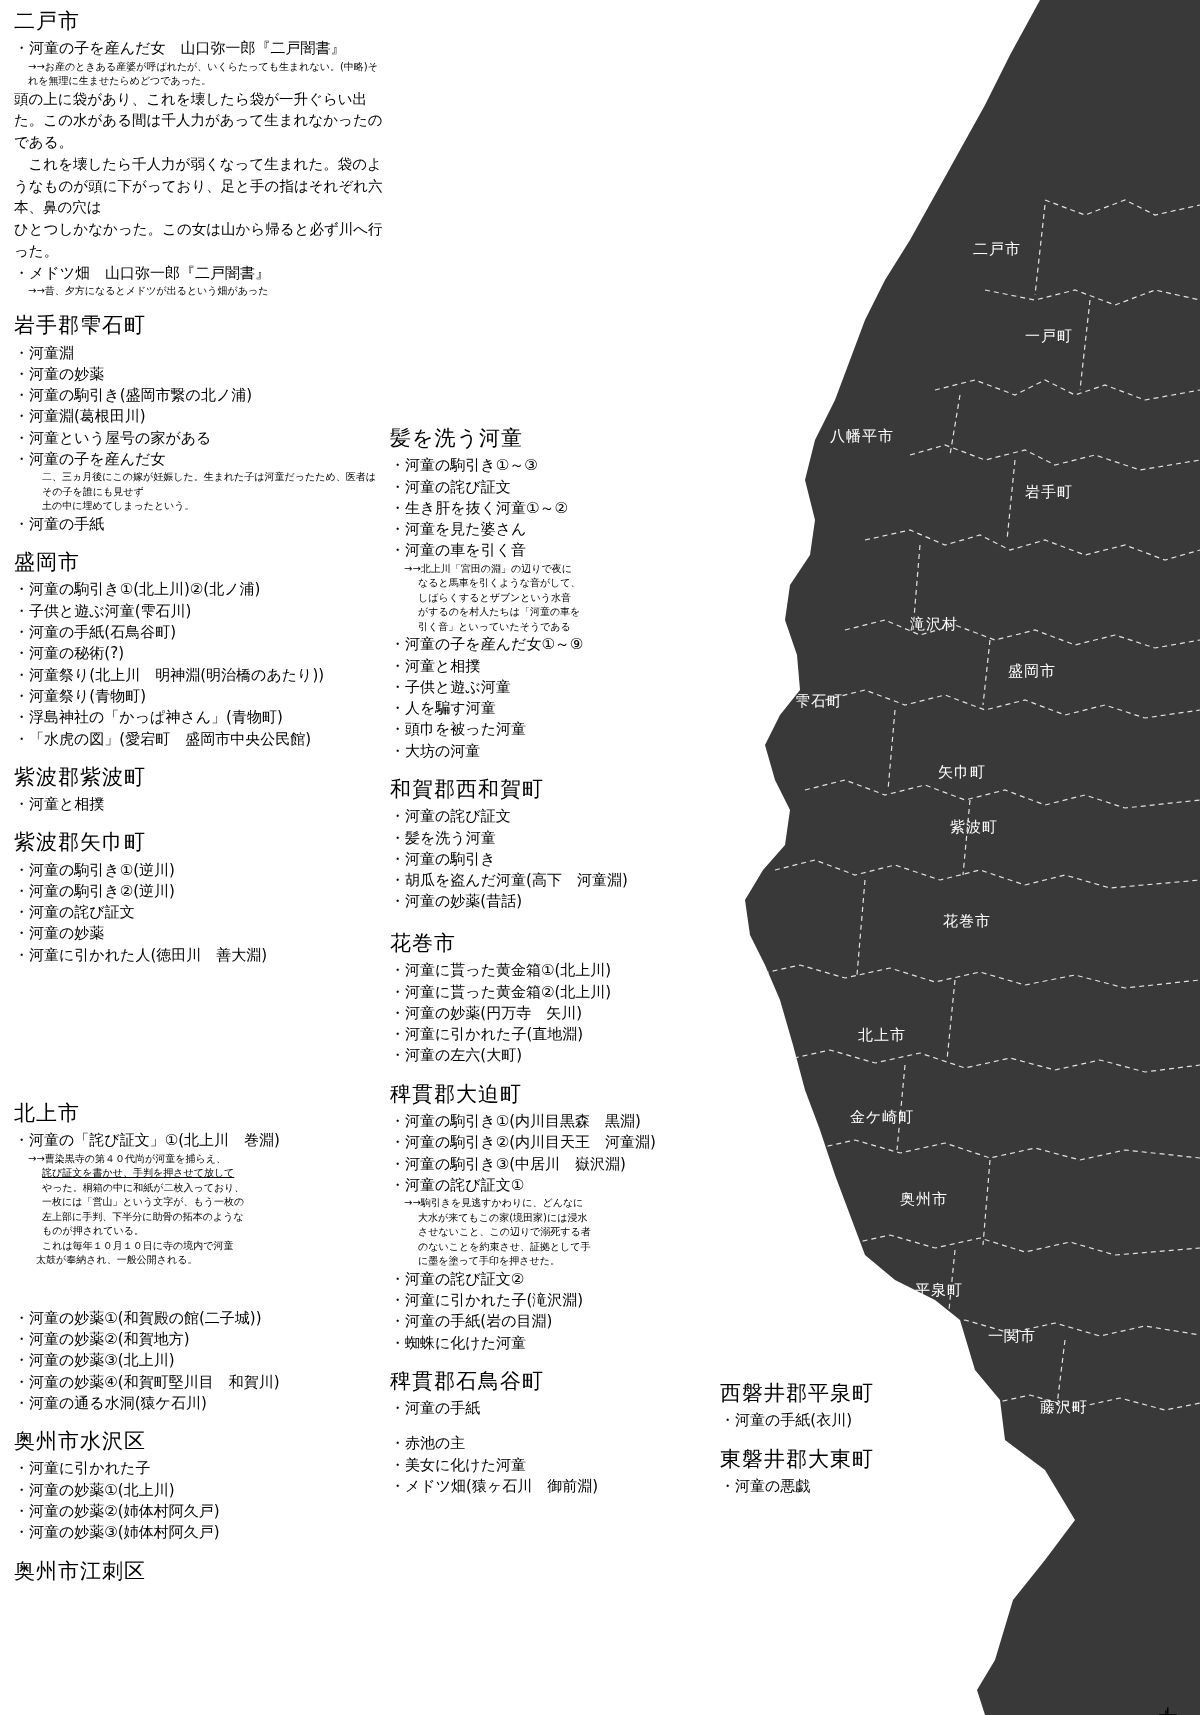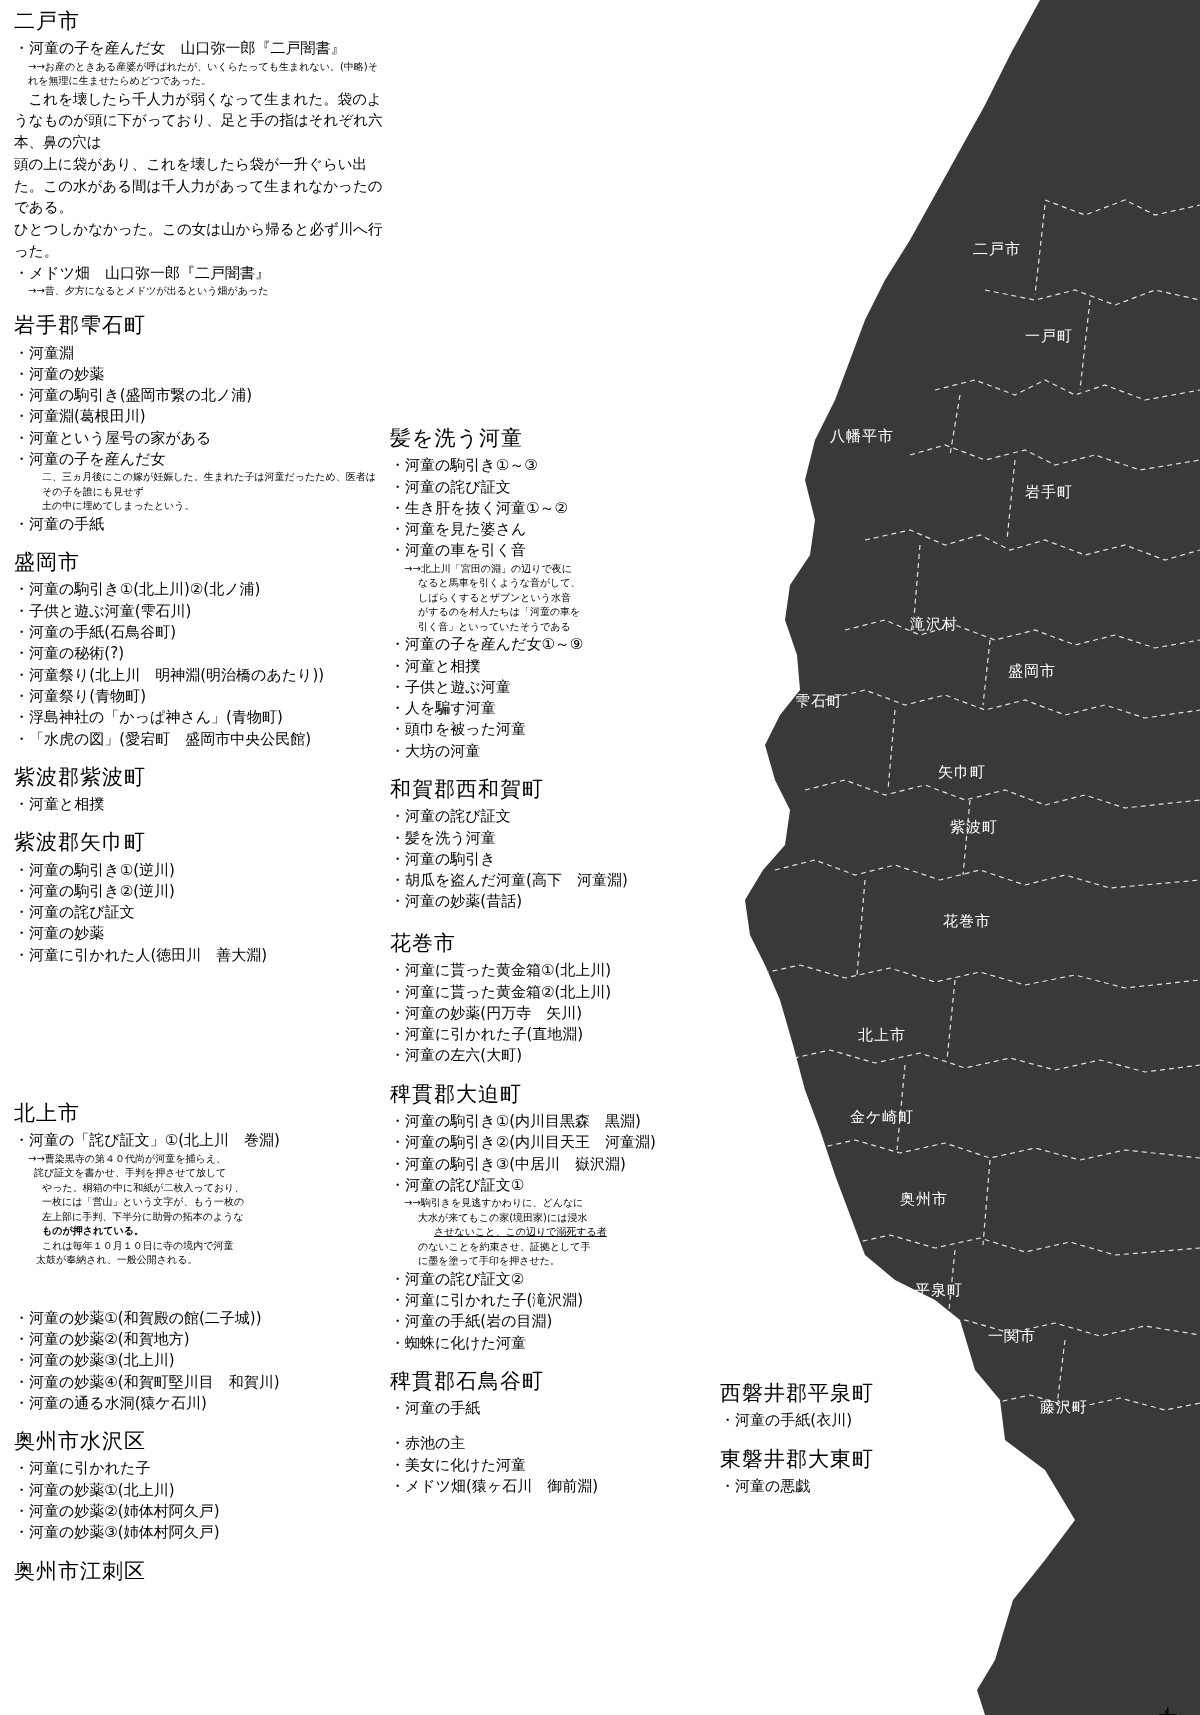--- a/index.html
+++ b/index.html
@@ -162,22 +162,22 @@
       <div class="map-label" style="left: 295px; top: 1398px;">藤沢町</div>
     </div>
   <div id="page-number">十九</div>
 </div>
 
 <div class="col" id="col-left">
     <div class="block">
       <h2 class="heading">二戸市</h2>
       <p class="item">河童の子を産んだ女　山口弥一郎『二戸闇書』</p>
       <p class="note arrow">→お産のときある産婆が呼ばれたが、いくらたっても生まれない。(中略)それを無理に生ませたらめどつであった。</p>
+      <p class="para">頭の上に袋があり、これを壊したら袋が一升ぐらい出た。この水がある間は千人力があって生まれなかったのである。</p>
       <p class="para">　これを壊したら千人力が弱くなって生まれた。袋のようなものが頭に下がっており、足と手の指はそれぞれ六本、鼻の穴は</p>
-      <p class="para">頭の上に袋があり、これを壊したら袋が一升ぐらい出た。この水がある間は千人力があって生まれなかったのである。</p>
       <p class="para">ひとつしかなかった。この女は山から帰ると必ず川へ行った。</p>
       <p class="item">メドツ畑　山口弥一郎『二戸闇書』</p>
       <p class="note arrow">→昔、夕方になるとメドツが出るという畑があった</p>
     </div>
     <div class="block">
       <h2 class="heading">岩手郡雫石町</h2>
       <p class="item">河童淵</p>
       <p class="item">河童の妙薬</p>
       <p class="item">河童の駒引き(盛岡市繋の北ノ浦)</p>
       <p class="item">河童淵(葛根田川)</p>
@@ -208,25 +208,25 @@
       <p class="item">河童の駒引き②(逆川)</p>
       <p class="item">河童の詫び証文</p>
       <p class="item">河童の妙薬</p>
       <p class="item">河童に引かれた人(徳田川　善大淵)</p>
     </div>
     <div style="height: 120px;"></div>
     <div class="block">
       <h2 class="heading">北上市</h2>
       <p class="item">河童の「詫び証文」①(北上川　巻淵)</p>
       <p class="note arrow">→曹染黒寺の第４０代尚が河童を捕らえ、</p>
-      <p class="note cont" style="margin-left: 20px;">詫び証文を書かせ、手判を押させて放して</p>
+      <p class="note cont" style="margin-left: 28px; text-decoration: underline;">詫び証文を書かせ、手判を押させて放して</p>
       <p class="note cont" style="margin-left: 28px;">やった。桐箱の中に和紙が二枚入っており、</p>
       <p class="note cont" style="margin-left: 28px;">一枚には「営山」という文字が、もう一枚の</p>
       <p class="note cont" style="margin-left: 28px;">左上部に手判、下半分に助骨の拓本のような</p>
-      <p class="note cont" style="margin-left: 28px; font-weight: bold;">ものが押されている。</p>
+      <p class="note cont" style="margin-left: 28px;">ものが押されている。</p>
       <p class="note cont" style="margin-left: 28px;">これは毎年１０月１０日に寺の境内で河童</p>
       <p class="note cont" style="margin-left: 22px;">太鼓が奉納され、一般公開される。</p>
       <p class="gap-s"></p>
       <p class="item">河童の妙薬①(和賀殿の館(二子城))</p>
       <p class="item">河童の妙薬②(和賀地方)</p>
       <p class="item">河童の妙薬③(北上川)</p>
       <p class="item">河童の妙薬④(和賀町堅川目　和賀川)</p>
       <p class="item">河童の通る水洞(猿ケ石川)</p>
     </div>
     <div class="block">
@@ -279,21 +279,21 @@
       <p class="item">河童の左六(大町)</p>
     </div>
     <div class="block">
       <h2 class="heading">稗貫郡大迫町</h2>
       <p class="item">河童の駒引き①(内川目黒森　黒淵)</p>
       <p class="item">河童の駒引き②(内川目天王　河童淵)</p>
       <p class="item">河童の駒引き③(中居川　嶽沢淵)</p>
       <p class="item">河童の詫び証文①</p>
       <p class="note arrow">→駒引きを見逃すかわりに、どんなに</p>
       <p class="note cont" style="margin-left: 28px;">大水が来てもこの家(境田家)には浸水</p>
-      <p class="note cont" style="margin-left: 44px; text-decoration: underline;">させないこと、この辺りで溺死する者</p>
+      <p class="note cont" style="margin-left: 28px;">させないこと、この辺りで溺死する者</p>
       <p class="note cont" style="margin-left: 28px;">のないことを約束させ、証拠として手</p>
       <p class="note cont" style="margin-left: 28px;">に墨を塗って手印を押させた。</p>
       <p class="item">河童の詫び証文②</p>
       <p class="item">河童に引かれた子(滝沢淵)</p>
       <p class="item">河童の手紙(岩の目淵)</p>
       <p class="item">蜘蛛に化けた河童</p>
     </div>
     <div class="block">
       <h2 class="heading">稗貫郡石鳥谷町</h2>
       <p class="item">河童の手紙</p>

